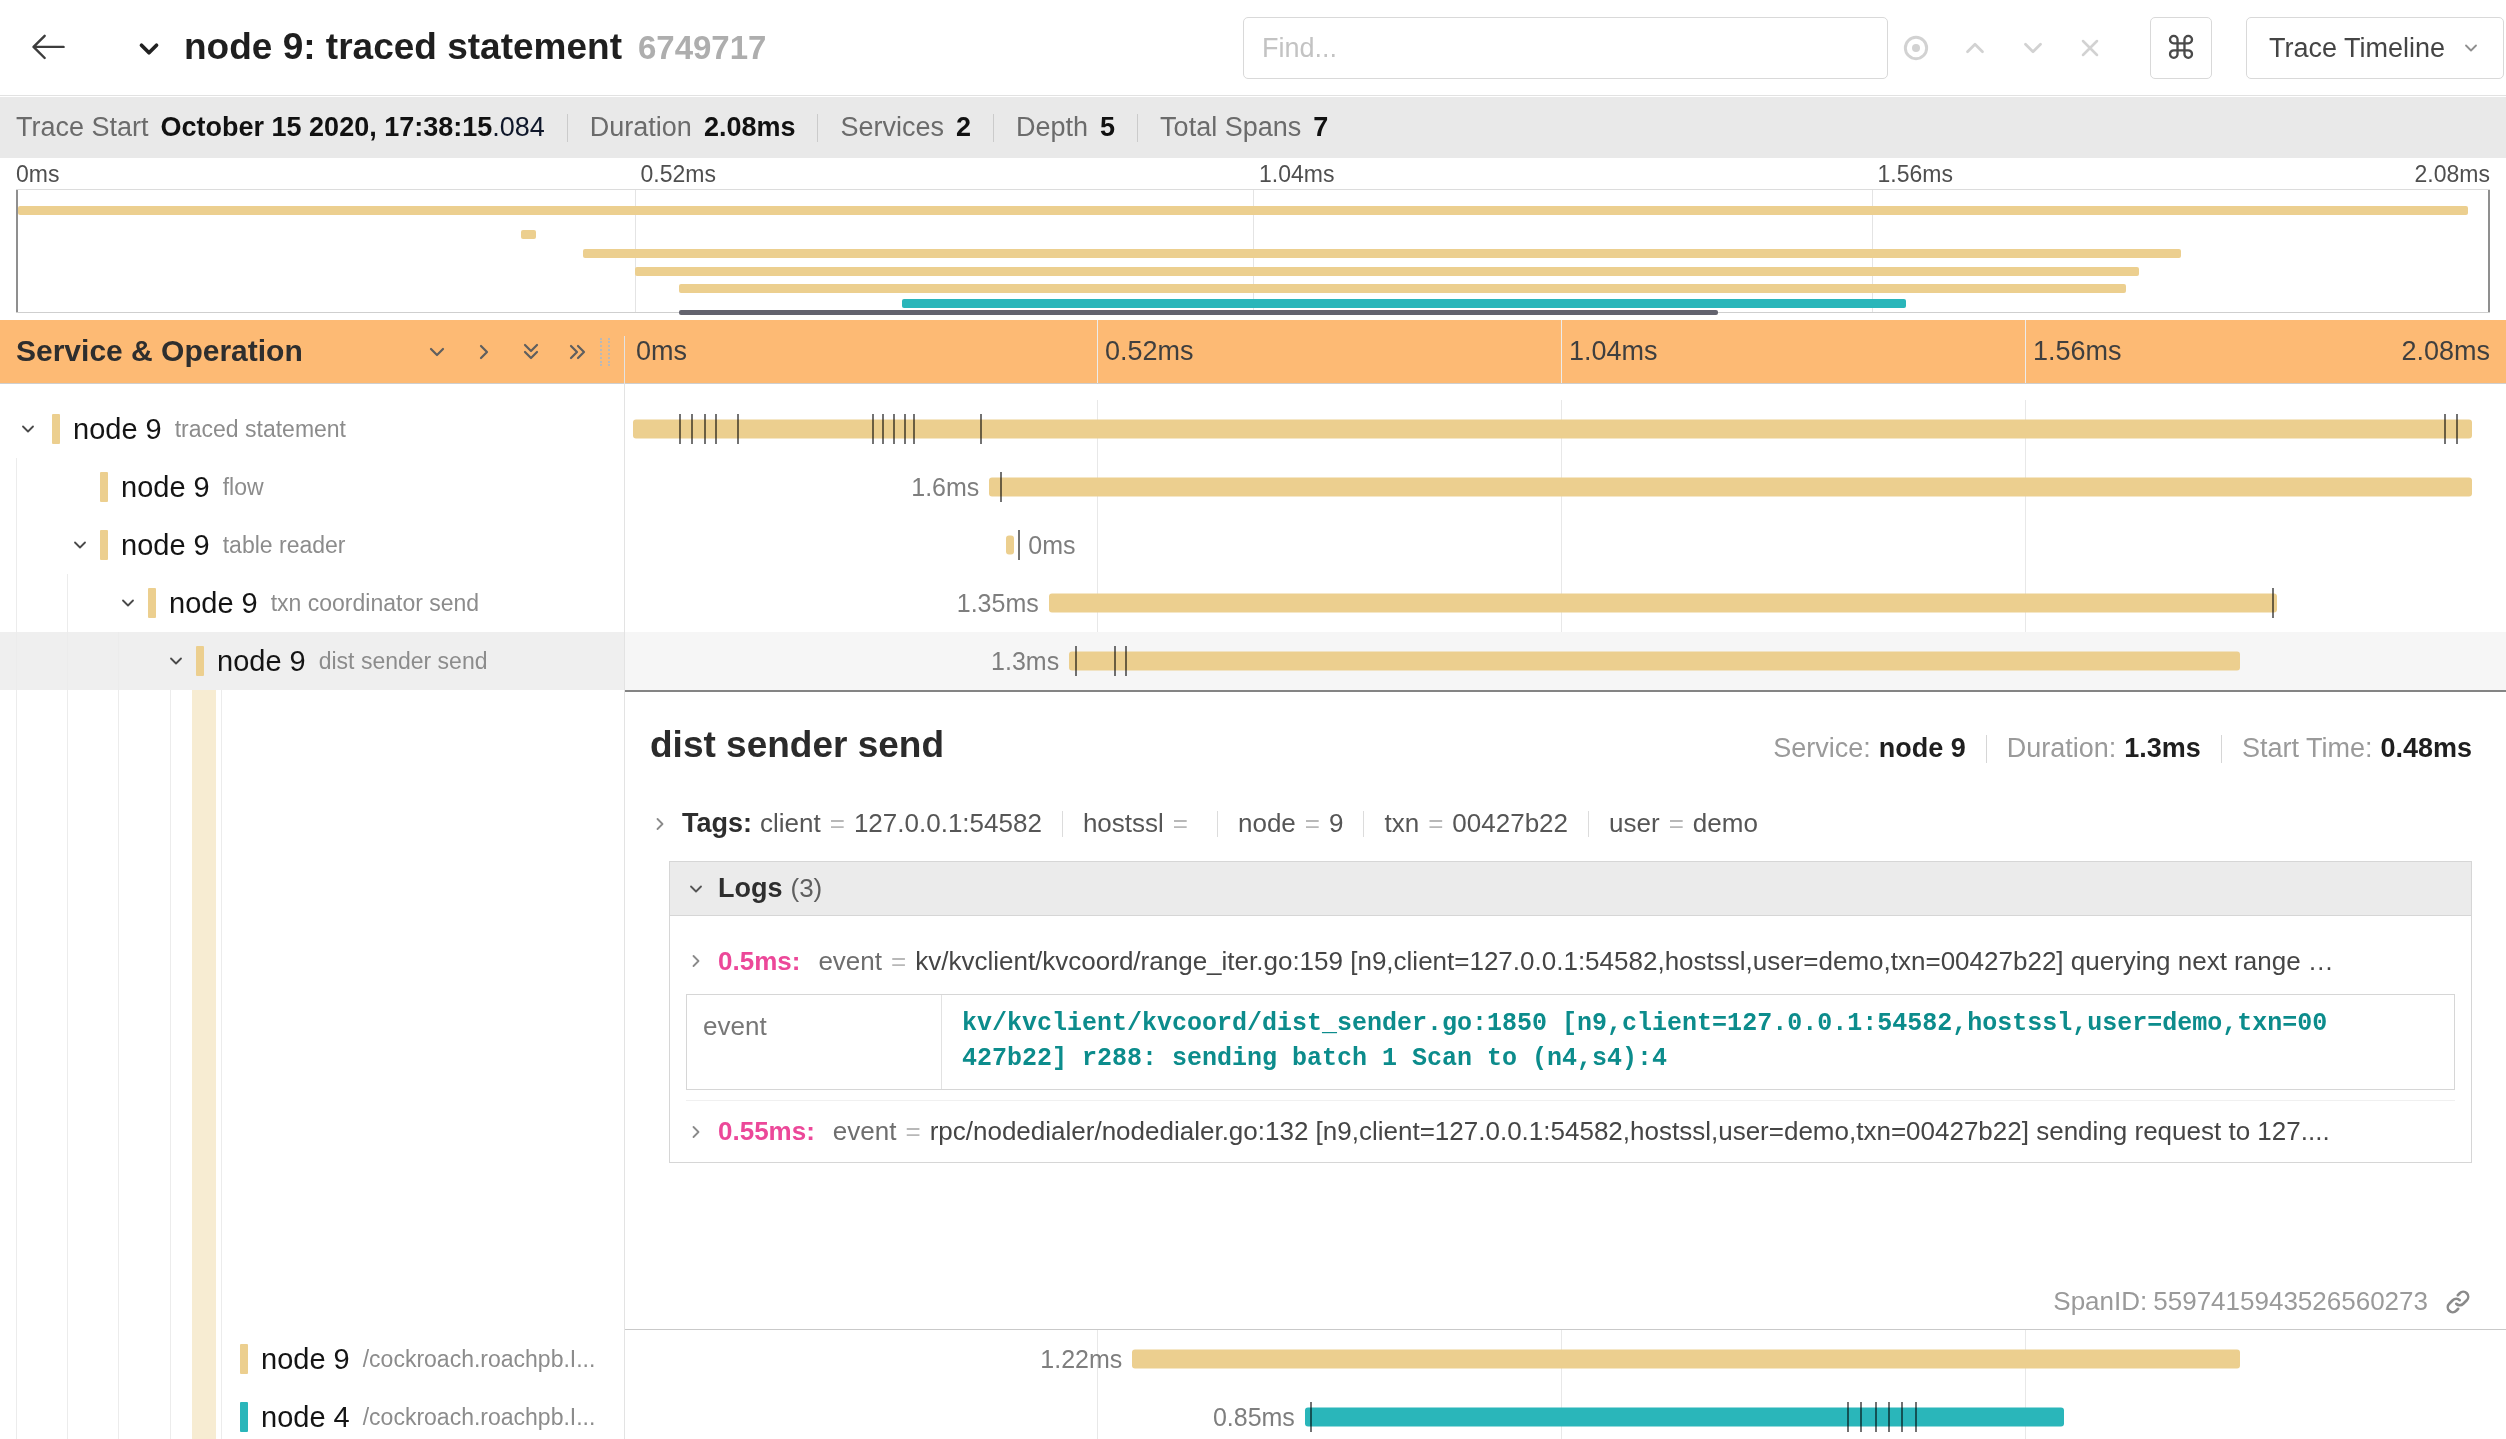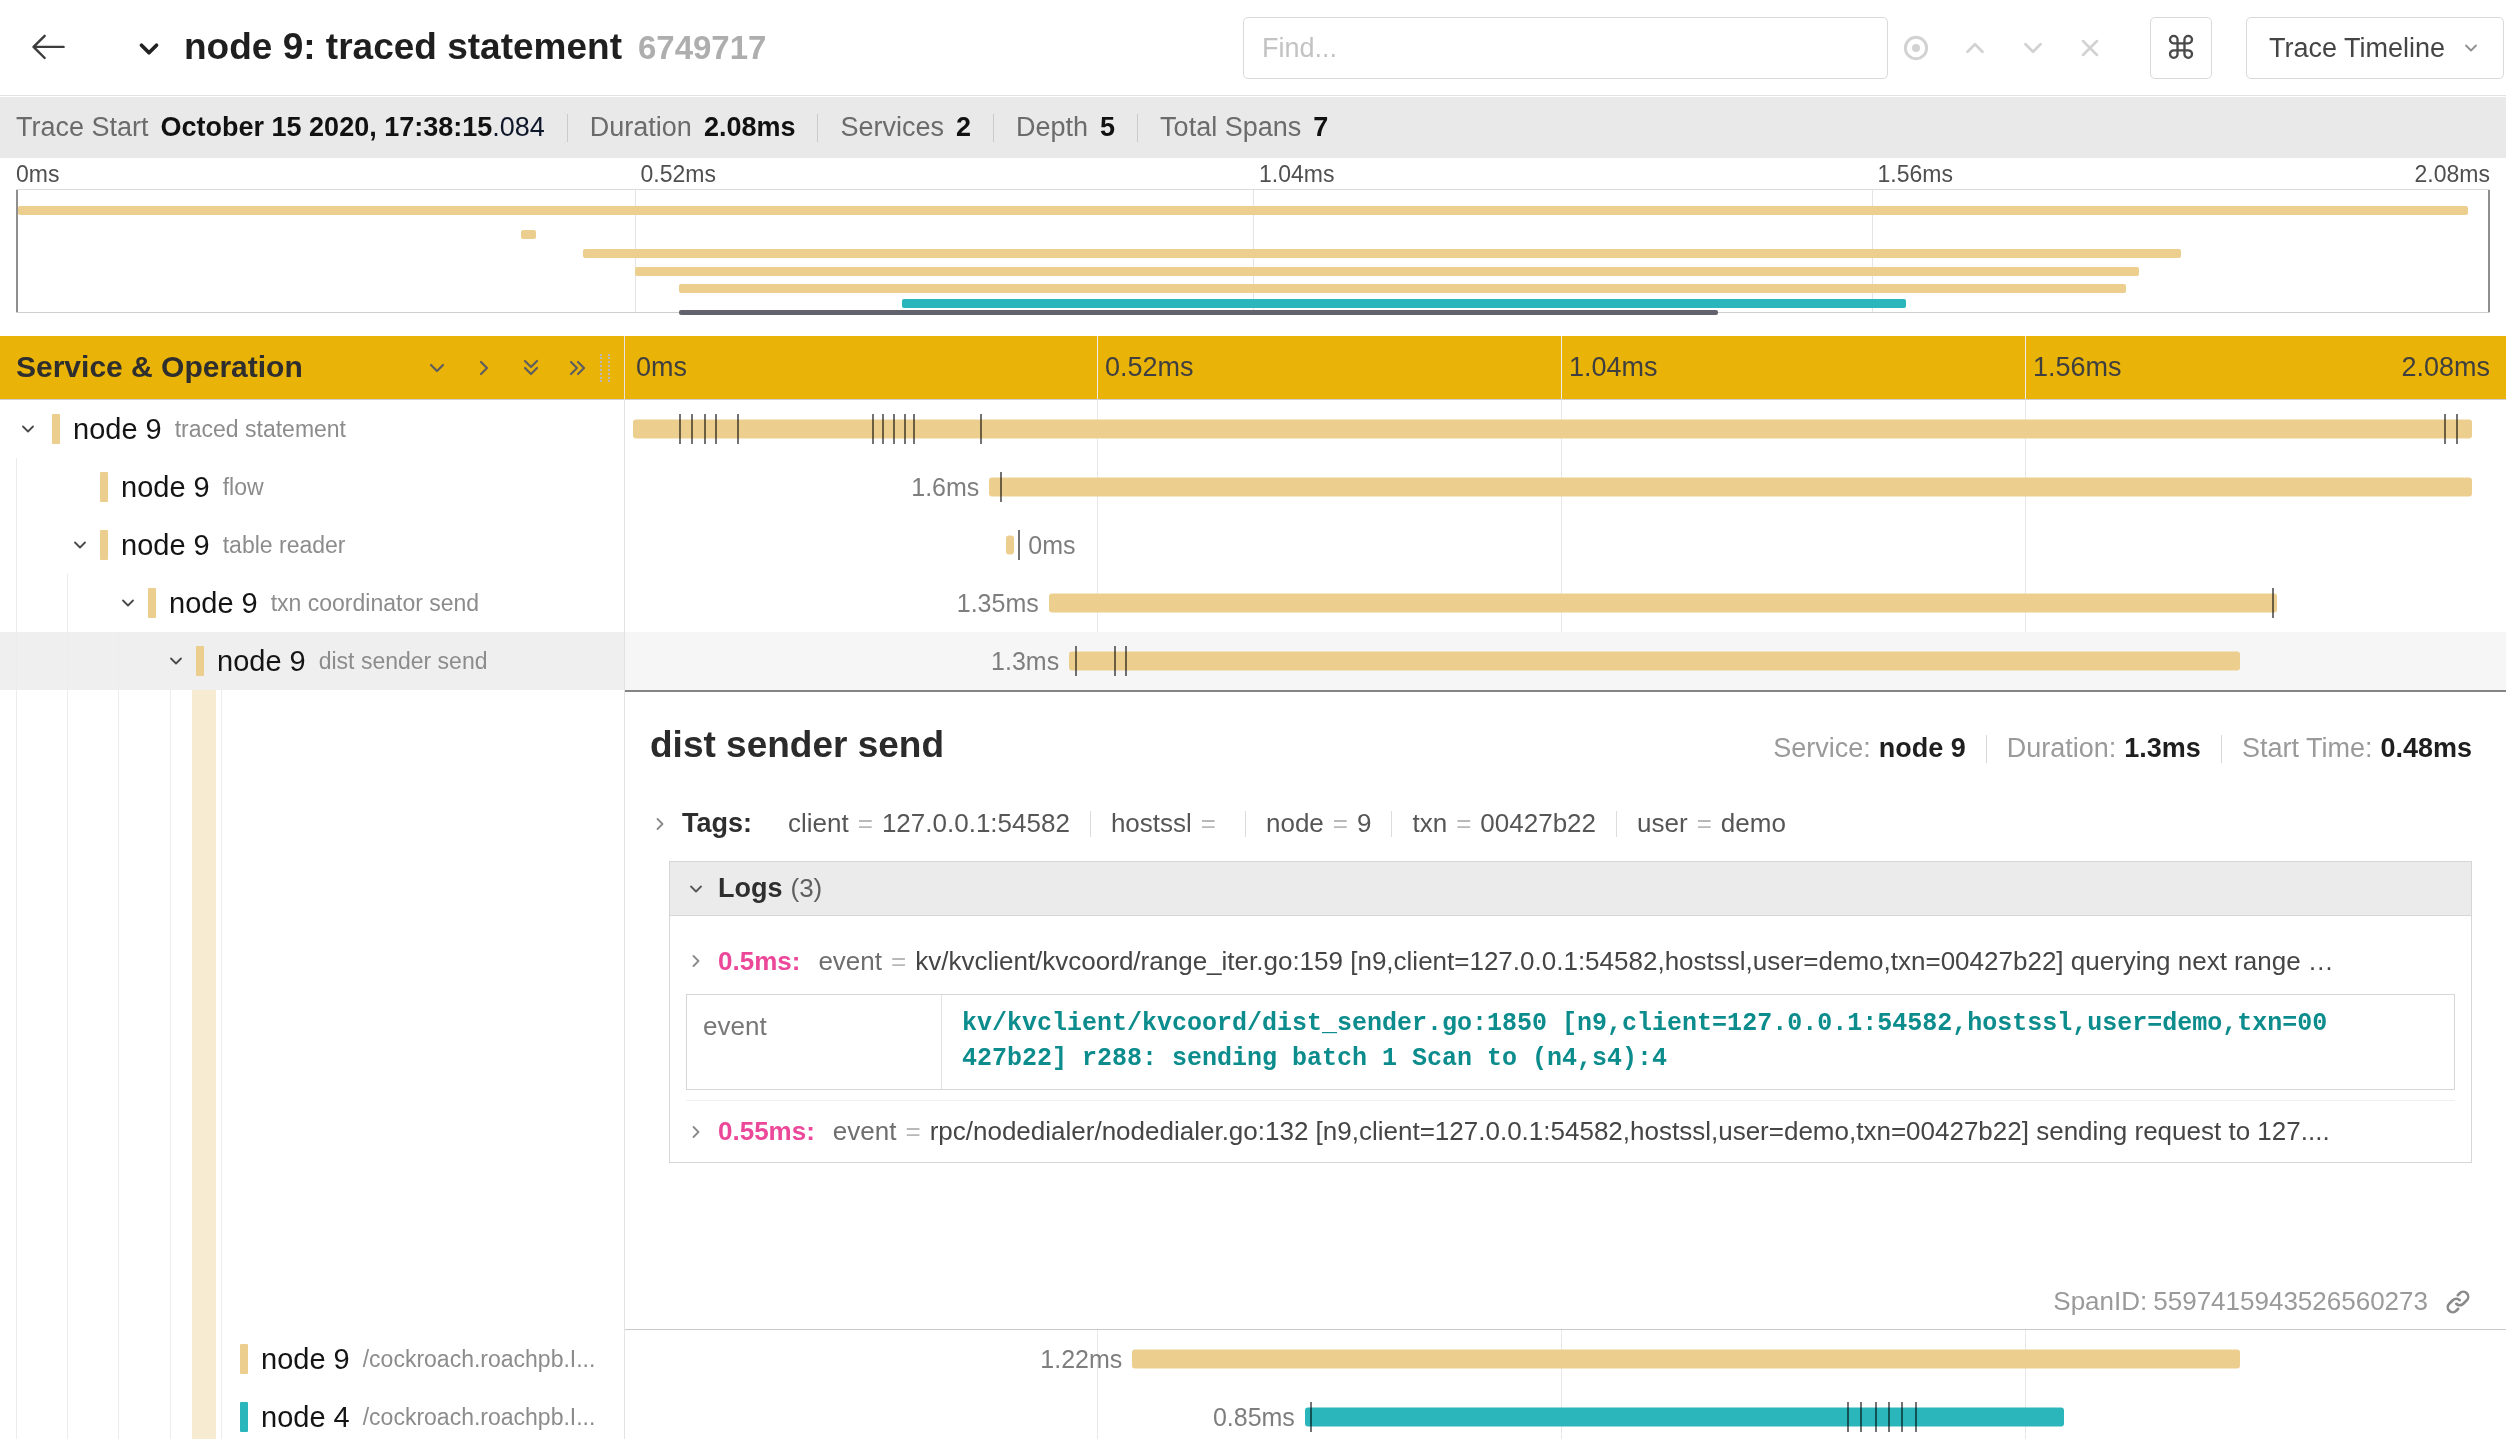--- a/index.html
+++ b/index.html
@@ -37,21 +37,21 @@
   
   .mm-labels { position:absolute; top:161px; left:16px; width:2474px; height:26px; font-size:23px; color:#4f4f4f; }
   .mm-labels span { position:absolute; top:0; white-space:nowrap; }
   .mmt0 { left:0; } .mmt1 { left:calc(25% + 6px); } .mmt2 { left:calc(50% + 6px); } .mmt3 { left:calc(75% + 6px); } .mmt4 { right:0; }
   .mm-canvas { position:absolute; top:189px; left:16px; width:2474px; height:124px; border-top:1px solid #dcdcdc; border-bottom:1px solid #cfcfcf; cursor:col-resize; }
   .mm-grid { position:absolute; top:0; bottom:0; width:1px; background:#e4e4e4; }
   .mm-scrub { position:absolute; top:0; bottom:0; width:2px; background:#8f8f8f; }
   .mm-bar { position:absolute; height:9px; border-radius:2px; }
 
   
-  .main-header { position:absolute; top:336px; left:0; right:0; height:64px; z-index:4; background:#eab308;padding-left:8px; }
+  .main-header { position:absolute; top:320px; left:0; right:0; height:64px; z-index:4; background:#fdba74;padding-left:8px; }
   .mh-left { position:absolute; left:0; top:0; width:624px; height:100%; border-bottom:1px solid #cfcfcf; }
   .mh-title { position:absolute; left:16px; top:14px; font-size:30px; font-weight:bold; color:#2e2e2e; }
   .mh-icons { position:absolute; left:425px; top:20px; display:flex; gap:23px; color:#5f5f5f; }
   .mh-icons .ic { cursor:pointer; }
   .grip { position:absolute; left:600px; top:18px; width:10px; height:28px; border-left:2px dotted #b9b9b9; border-right:2px dotted #b9b9b9; }
   .mh-right { position:absolute; left:624px; right:0; top:0; height:100%; border-bottom:1px solid #cfcfcf; font-size:27px; color:#3f3f3f; }
   .mh-right .tickline { position:absolute; top:0; bottom:0; width:1px; background:#ececec; }
   .mh-right span { position:absolute; top:16px; white-space:nowrap; }
   .rt0 { left:12px; } .rt1 { left:481px; } .rt2 { left:945px; } .rt3 { left:1409px; } .rt4 { right:16px; }
 
@@ -80,21 +80,21 @@
   .detail { position:absolute; left:0; right:0; top:290px; height:640px; z-index:2; }
   .detail-gutter { position:absolute; left:0; top:0; width:624px; height:100%; background:#fff; }
   .detail-panel { position:absolute; left:624px; right:0; top:0; height:100%; background:#fff; border-top:2px solid #848484; border-bottom:1px solid #c9c9c9; }
   .detail-head { position:absolute; top:32px; left:26px; right:34px; display:flex; align-items:baseline; }
   .detail-head h2 { margin:0; font-size:37px; font-weight:bold; color:#2b2b2b; }
   .detail-meta { margin-left:auto; display:flex; align-items:center; font-size:27px; color:#9a9a9a; }
   .detail-meta b { color:#1f1f1f; margin-left:8px; }
   .m-sep { width:1px; height:28px; background:#d6d6d6; margin:0 20px; }
   .tags-row { position:absolute; top:116px; left:26px; right:34px; display:flex; align-items:center; font-size:26px; color:#565656; white-space:nowrap; overflow:hidden; cursor:pointer; }
   .tags-row .l-chev { color:#8a8a8a; margin-right:12px; }
-  .tags-label { font-weight:bold; font-size:27px; color:#2e2e2e; margin-right:36px; }
+  .tags-label { font-weight:bold; font-size:27px; color:#2e2e2e; margin-right:8px; }
   .tag { display:flex; align-items:center; }
   .tag .eq { color:#b8b8b8; margin:0 9px; }
   .t-sep { width:1px; height:26px; background:#dcdcdc; margin:0 20px; }
 
   .logs { position:absolute; top:169px; left:45px; right:34px; border:1px solid #d6d6d6; background:#fff; }
   .logs-header { height:54px; background:#ebebeb; border-bottom:1px solid #d6d6d6; display:flex; align-items:center; padding-left:16px; cursor:pointer; }
   .logs-header .l-chev { color:#555; }
   .logs-title { font-weight:bold; font-size:27px; color:#2e2e2e; margin-left:12px; }
   .logs-count { font-size:26px; color:#5f5f5f; margin-left:8px; }
   .log-entries { padding:14px 16px 0 16px; }

